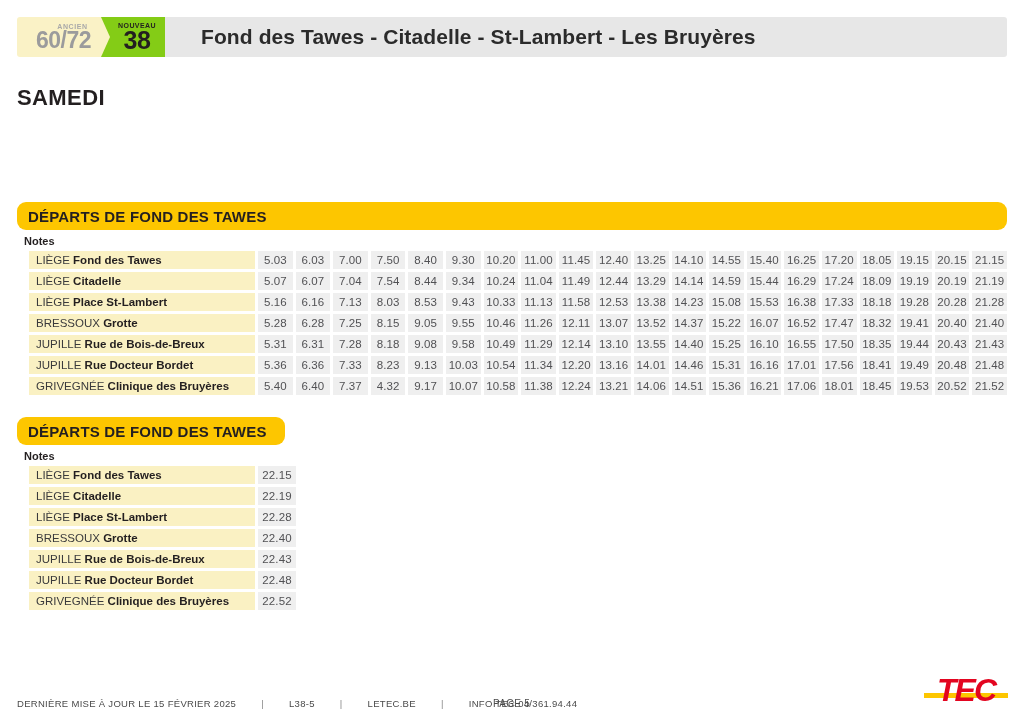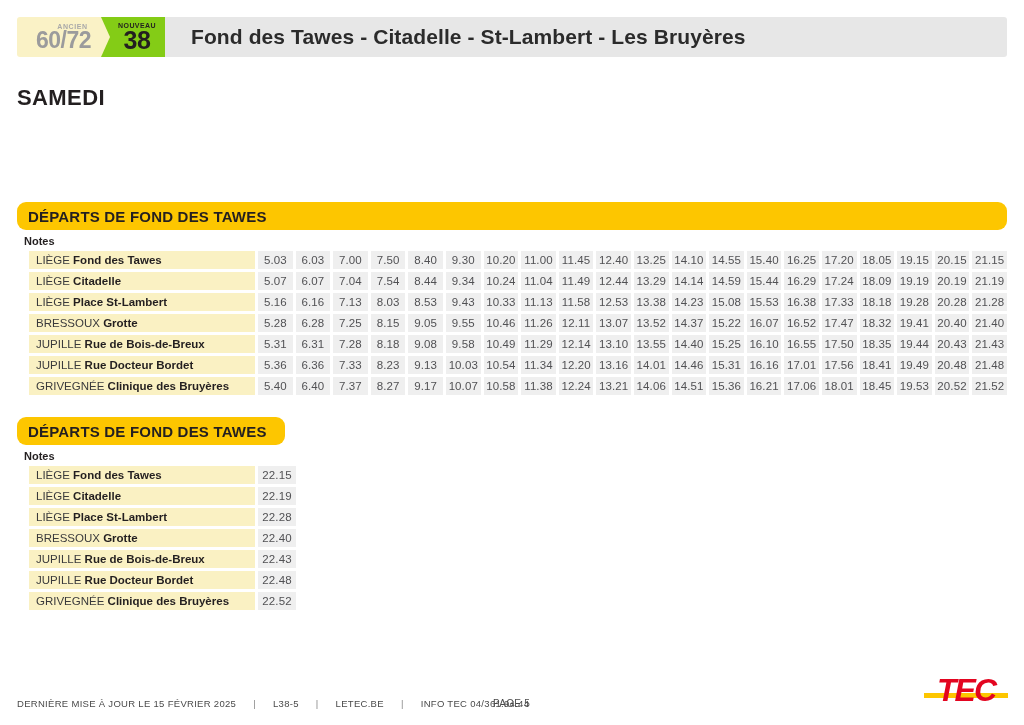--- a/index.html
+++ b/index.html
@@ -20,21 +20,21 @@
   .ancien-label { font-size:7px; font-weight:700; color:#A9A9A9; letter-spacing:.6px; transform:translateX(9px); }
   .ancien-value { font-size:23px; font-weight:700; color:#9B9B9C; line-height:.95; letter-spacing:-.5px; }
   .nouveau-block {
     width:64px; background:#84cc16;
     display:flex; flex-direction:column; align-items:center; justify-content:center; padding-left:8px;
   }
   .nouveau-label { font-size:7px; font-weight:800; color:#231F20; letter-spacing:.4px; }
   .nouveau-value { font-size:25px; font-weight:900; color:#231F20; line-height:.95; letter-spacing:-.5px; }
   .title-bar {
     flex:1; background:#E7E7E7; border-radius:0 3px 3px 0;
-    display:flex; align-items:center; padding-left:26px;
+    display:flex; align-items:center; padding-left:36px;
   }
   .route-title { font-size:21px; font-weight:800; color:#2B2B2B; letter-spacing:.1px; }
 
   
   .day-title { position:absolute; top:85px; left:17px; font-size:22px; font-weight:900; letter-spacing:.4px; color:#231F20; }
 
   
   .section { position:absolute; left:17px; }
   .section-1 { top:170px; right:17px; }
   .section-2 { top:385px; width:268px; }
@@ -54,21 +54,21 @@
   .stop-cell .stop  { font-weight:700; color:#231F20; }
   .time-cell {
     flex:1 1 0; background:#EFEFEF; display:flex; align-items:center; justify-content:center;
     font-size:11.5px; color:#515154; letter-spacing:.1px;
   }
   .single .time-cell { flex:0 0 38px; }
 
   
   .footer-line {
     position:absolute; left:17px; top:698px; font-size:9.5px; color:#4A4A4A;
-    letter-spacing:.3px; display:flex; gap:17px; align-items:center;
+    letter-spacing:.3px; display:flex; gap:25px; align-items:center;
   }
   .footer-sep { color:#8A8A8A; }
   .page-label { position:absolute; left:493px; top:698px; font-size:10px; color:#4A4A4A; letter-spacing:.3px; }
   .tec-logo { position:absolute; right:16px; top:672px; width:84px; height:44px; }
   .tec-logo .bar { position:absolute; left:0; right:0; top:21px; height:5px; background:#FDC600; }
   .tec-logo .word {
     position:absolute; left:0; right:0; top:2px; text-align:center;
     font-size:32px; font-weight:900; font-style:italic; color:#E30520;
     letter-spacing:-2px; line-height:1;
   }
@@ -232,21 +232,21 @@
         <div class="time-cell">18.41</div>
         <div class="time-cell">19.49</div>
         <div class="time-cell">20.48</div>
         <div class="time-cell">21.48</div>
       </div>
       <div class="row">
         <div class="stop-cell"><span class="place">GRIVEGNÉE</span>&nbsp;<span class="stop">Clinique des Bruyères</span></div>
         <div class="time-cell">5.40</div>
         <div class="time-cell">6.40</div>
         <div class="time-cell">7.37</div>
-        <div class="time-cell">8.27</div>
+        <div class="time-cell">4.32</div>
         <div class="time-cell">9.17</div>
         <div class="time-cell">10.07</div>
         <div class="time-cell">10.58</div>
         <div class="time-cell">11.38</div>
         <div class="time-cell">12.24</div>
         <div class="time-cell">13.21</div>
         <div class="time-cell">14.06</div>
         <div class="time-cell">14.51</div>
         <div class="time-cell">15.36</div>
         <div class="time-cell">16.21</div>

